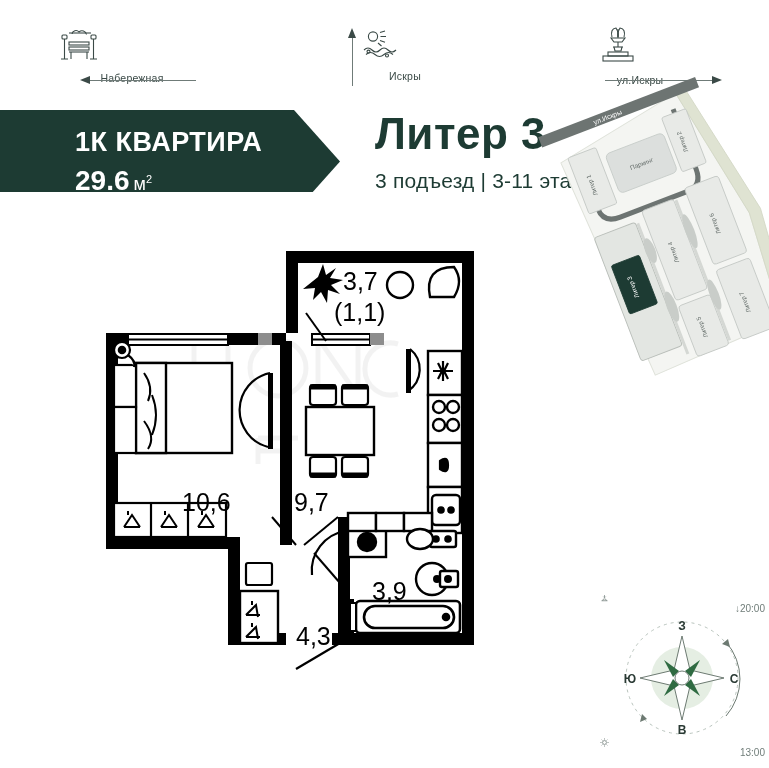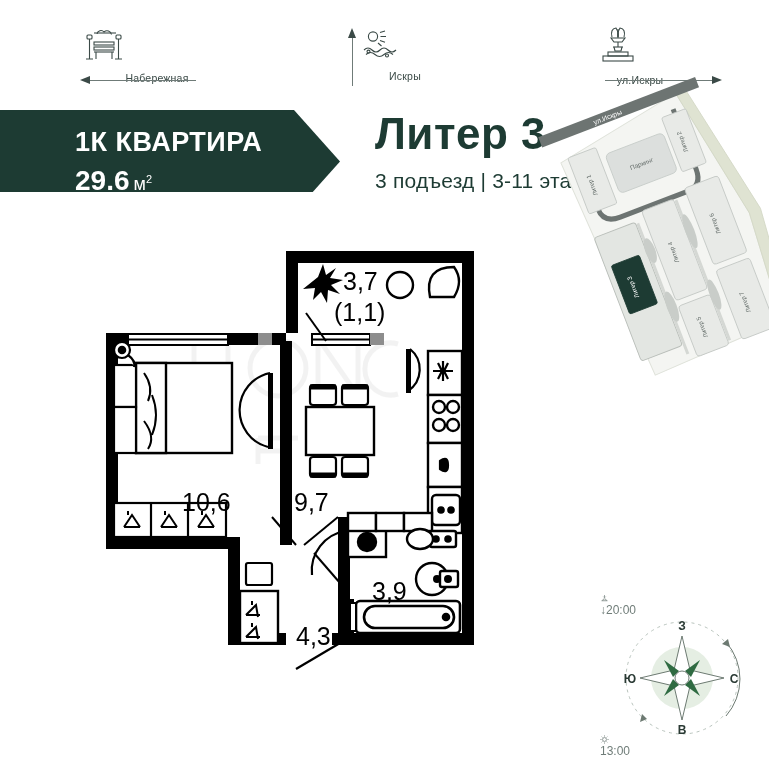--- a/index.html
+++ b/index.html
@@ -33,36 +33,36 @@
   .liter .sub{margin-top:13px;font-size:21px;color:#1d3b33;letter-spacing:.2px;}
 
   
   .siteplan{position:absolute;left:575px;top:92px;width:192px;height:280px;}
 
   
   .floor{position:absolute;left:100px;top:245px;width:400px;height:445px;}
 
   
   .compass{position:absolute;left:600px;top:592px;width:165px;height:168px;}
-  .compass .tl{position:absolute;width:100%;text-align:left;font-size:12px;color:#707d79;}
+  .compass .tl{position:absolute;width:100%;text-align:right;font-size:10px;color:#707d79;}
   .compass .top-lbl{top:2px;}
   .compass .bot-lbl{bottom:2px;}
 
   
   .watermark{position:absolute;left:188px;top:318px;width:250px;height:150px;
        pointer-events:none;opacity:.10;}
 
   svg{display:block;overflow:visible;}
 </style>
 </head>
 <body>
 
 <div class="root">
 
-  <div class="dir" style="left:77px;top:26px;width:160px;">
+  <div class="dir" style="left:52px;top:26px;width:160px;">
     <span class="ico">
       <svg width="54" height="38" viewBox="0 0 54 38" fill="none" stroke="#3b4a47" stroke-width="1.1">
         <path d="M20 8 a4 4 0 0 1 7 -2 a4.5 4.5 0 0 1 7.5 2.5"></path>
         <path d="M17 7 h22"></path>
         <rect x="10" y="9" width="5" height="4" rx="1"></rect>
         <rect x="39" y="9" width="5" height="4" rx="1"></rect>
         <path d="M12.5 13 v20 M41.5 13 v20"></path>
         <path d="M9 33 h7 M38 33 h7"></path>
         <rect x="17" y="16" width="20" height="3"></rect>
         <rect x="17" y="21" width="20" height="3"></rect>

